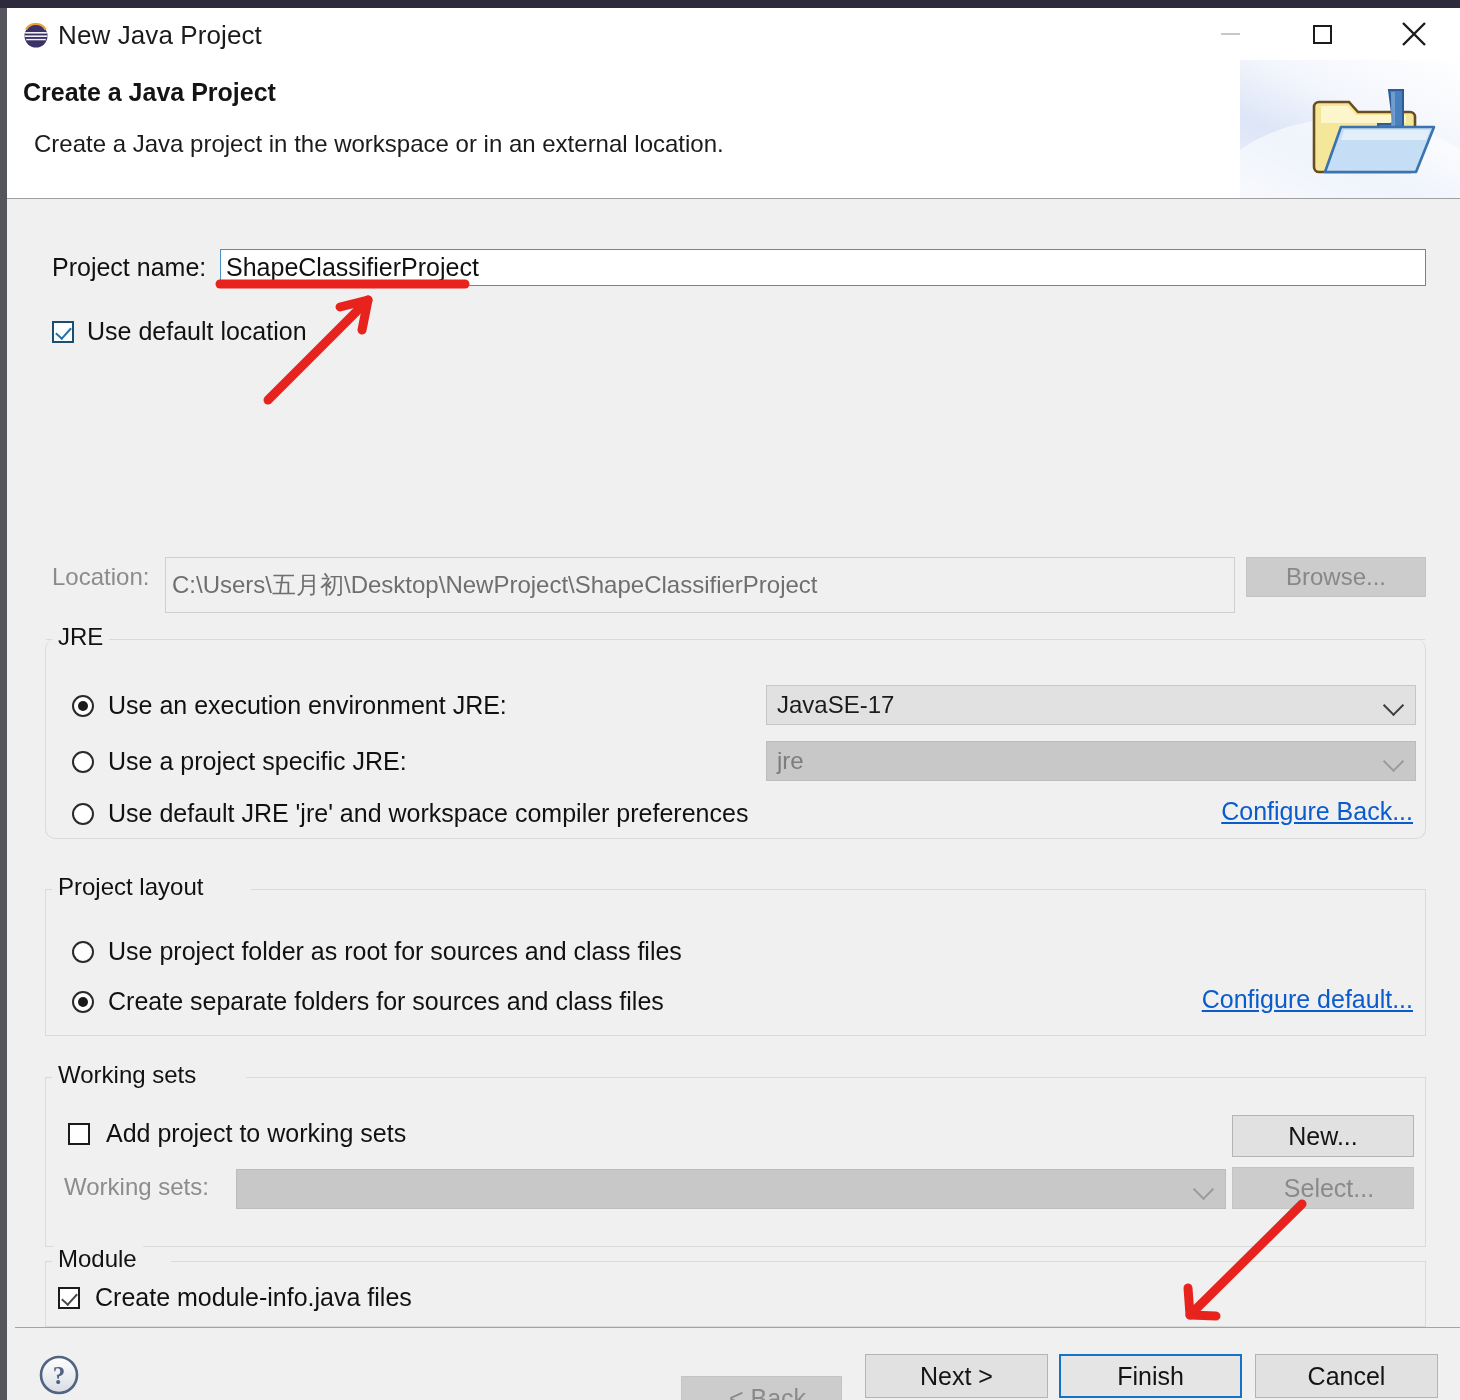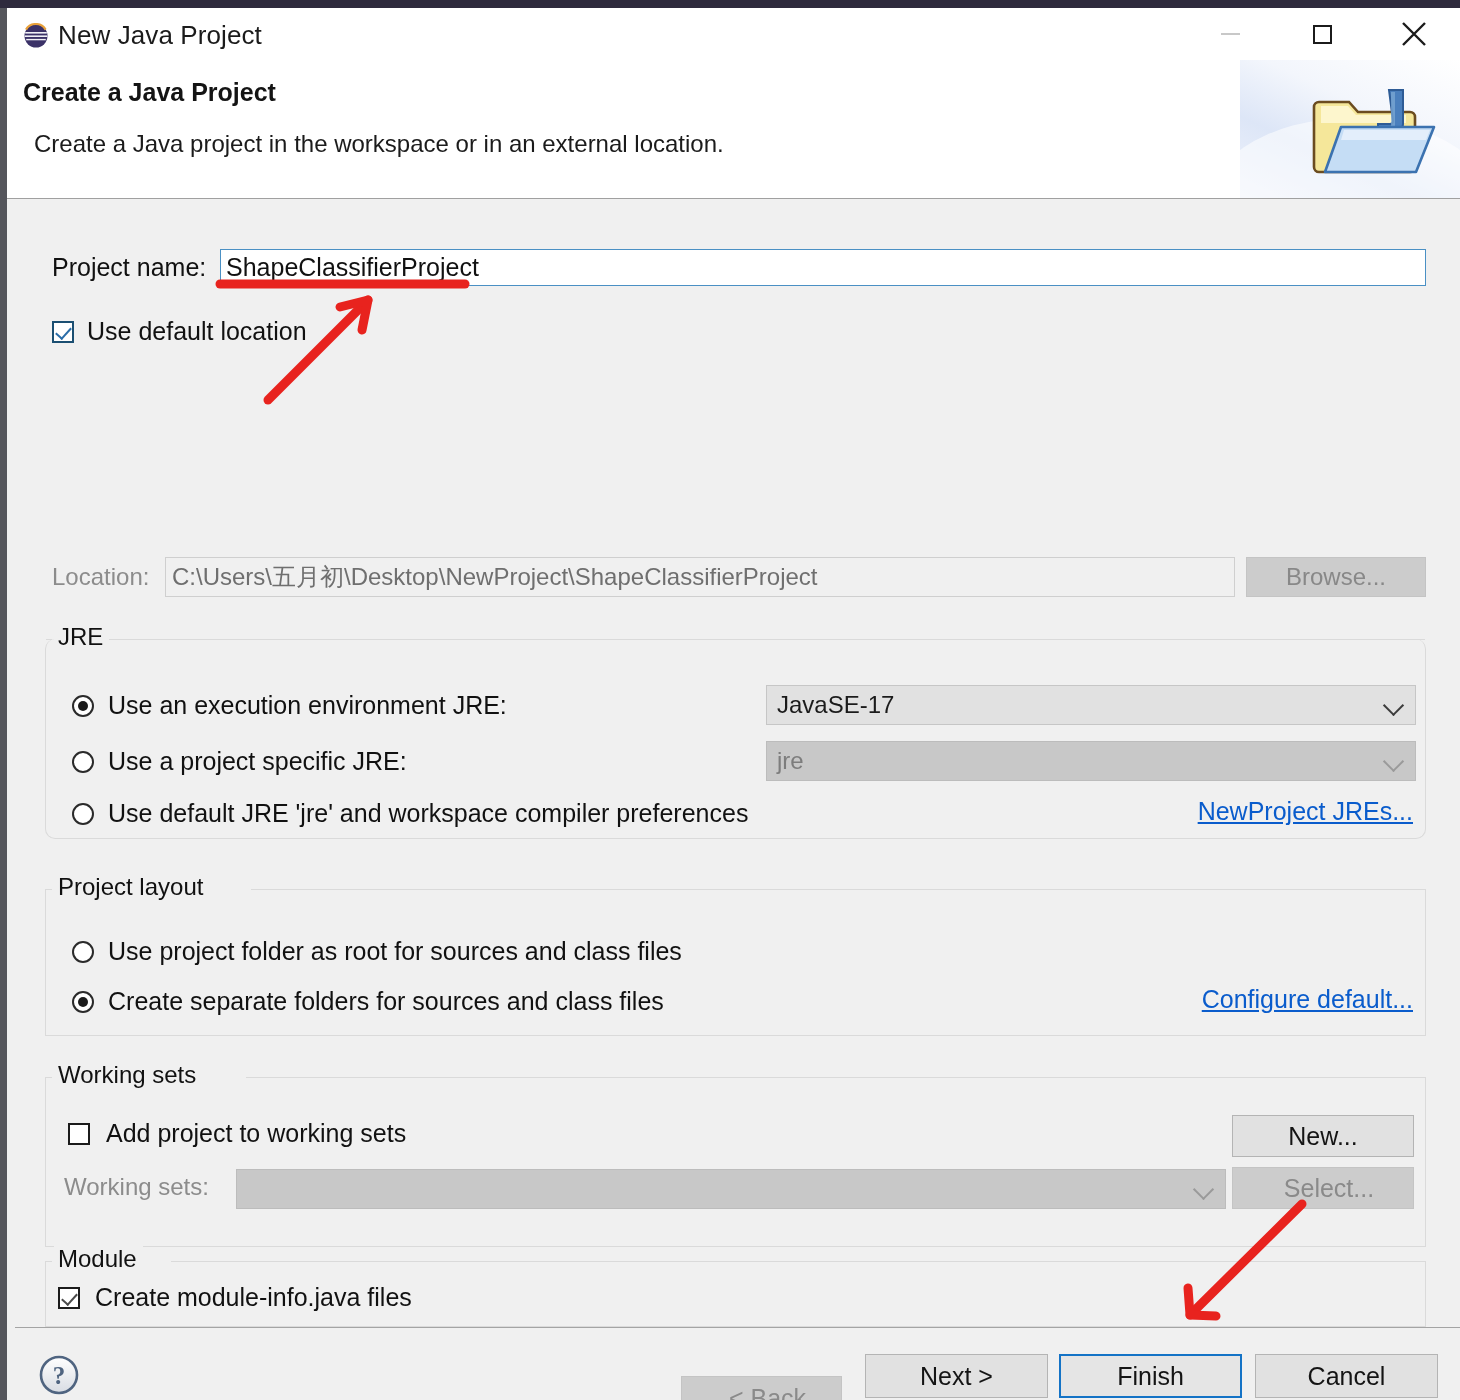--- a/index.html
+++ b/index.html
@@ -213,21 +213,21 @@
   }
   .lbl-location {
     position: absolute;
     left: 45px; top: 6px;
     font-size: 24px;
     color: #8c8c8c;
   }
   .input-location {
     position: absolute;
     left: 158px; top: 0;
-    width: 1070px; height: 40px;
+    width: 1070px; height: 56px;
     box-sizing: border-box;
     border: 1px solid #cfcfcf;
     background: #f0f0f0;
     font-size: 24px;
     color: #6f6f6f;
     padding: 0 6px;
     display: flex;
     align-items: center;
   }
   .btn-browse {
@@ -478,21 +478,21 @@
         </div>
         <div class="combo disabled" style="left:720px; top:102px; width:650px;">
           <span>jre</span>
           <span class="chev"></span>
         </div>
 
         <div class="radio-row" style="left:26px; top:160px;">
           <span class="radio"></span>
           <span class="radio-label">Use default JRE 'jre' and workspace compiler preferences</span>
         </div>
-        <a class="link" style="right:12px; top:158px;">NewProject JREs...</a>
+        <a class="link" style="right:12px; top:158px;">Configure Back...</a>
       </div>
 
       <div class="group" style="left:38px; top:690px; width:1381px; height:147px;">
         <div class="group-line-l" style="width:6px;"></div>
         <div class="group-line-r" style="left:205px; right:0;"></div>
         <span class="group-legend">Project layout</span>
 
         <div class="radio-row" style="left:26px; top:48px;">
           <span class="radio"></span>
           <span class="radio-label">Use project folder as root for sources and class files</span>

